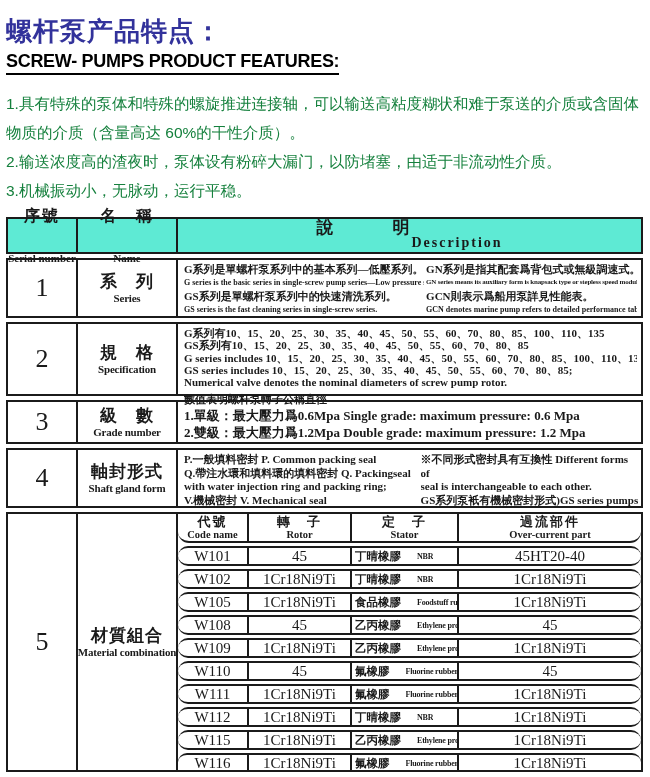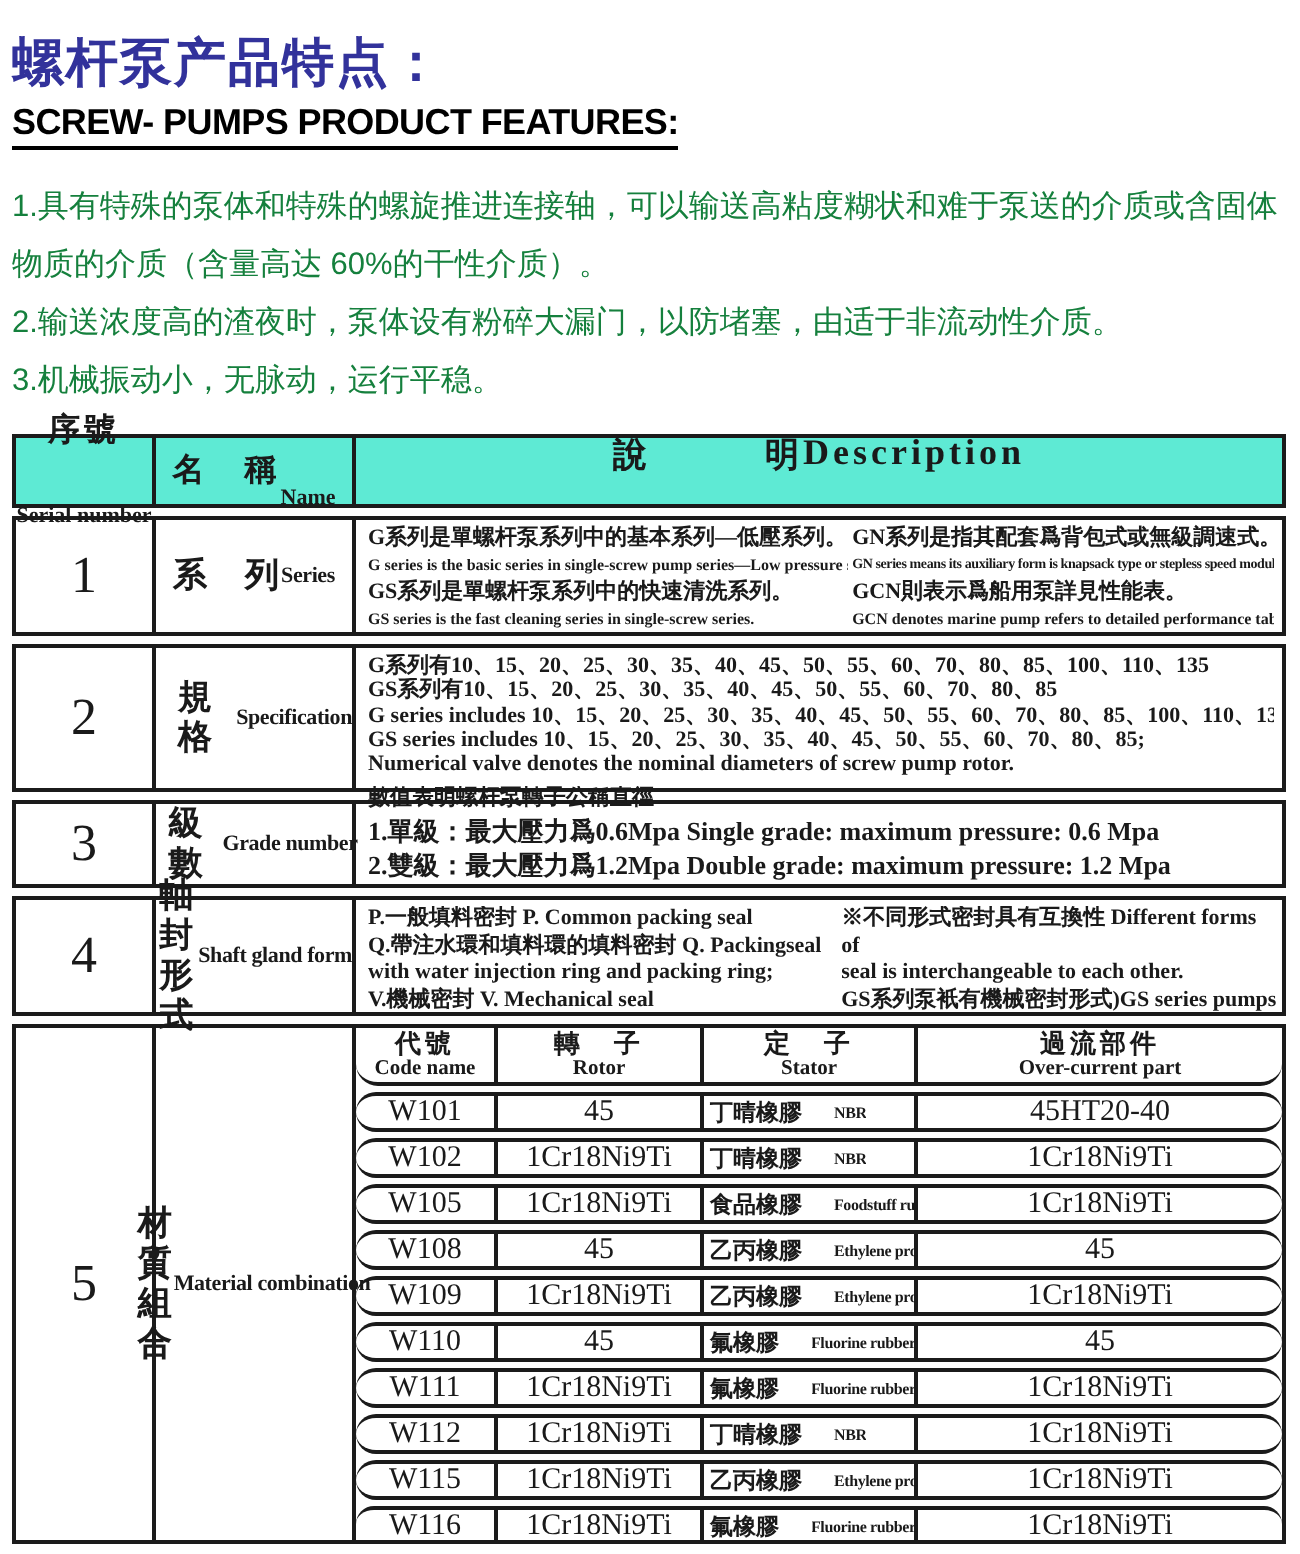--- a/index.html
+++ b/index.html
@@ -34,28 +34,28 @@
 
   
   .tbl { margin-top: 12px; width: 637px; font-family: "Liberation Serif", serif; }
   .trow {
     display: flex; border: 2px solid #1b1b1b; margin-bottom: 4px;
     background: #fff; align-items: stretch;
   }
   .c-serial { width: 70px; border-right: 2px solid #1b1b1b;
     display: flex; flex-direction: column; align-items: center; justify-content: center; }
   .c-name { width: 100px; border-right: 2px solid #1b1b1b;
-    display: flex; flex-direction: row; align-items: center; justify-content: center; }
+    display: flex; flex-direction: column; align-items: center; justify-content: center; }
   .c-desc { flex: 1; min-width: 0; }
 
   .hdr { height: 37px; background: #5eead4; }
   .hdr-cn { font-size: 16px; font-weight: bold; line-height: 17px; letter-spacing: 2px; }
   .hdr-en { font-size: 11px; font-weight: bold; line-height: 13px; margin-top: 28px; }
   .hdr-desc-cn { font-size: 17px; font-weight: bold; line-height: 18px; letter-spacing: 2px; text-align: center; }
-  .hdr-desc-en { font-size: 18px; font-weight: bold; letter-spacing: 2px; text-align: left; line-height: 15px; }
+  .hdr-desc-en { font-size: 14px; font-weight: bold; letter-spacing: 2px; text-align: left; line-height: 15px; margin-top: 16px; }
 
   .serial-num { font-size: 26px; line-height: 28px; }
   .name-cn { font-size: 17px; font-weight: bold; letter-spacing: 1px; line-height: 20px; text-align: center; }
   .name-en { font-size: 11px; font-weight: bold; letter-spacing: -0.2px; line-height: 13px; text-align: center; white-space: nowrap; }
 
   .row1 { height: 60px; }
   .row2 { height: 74px; }
   .row3 { height: 44px; }
   .row4 { height: 60px; }
   .row5 { height: 260px; }

